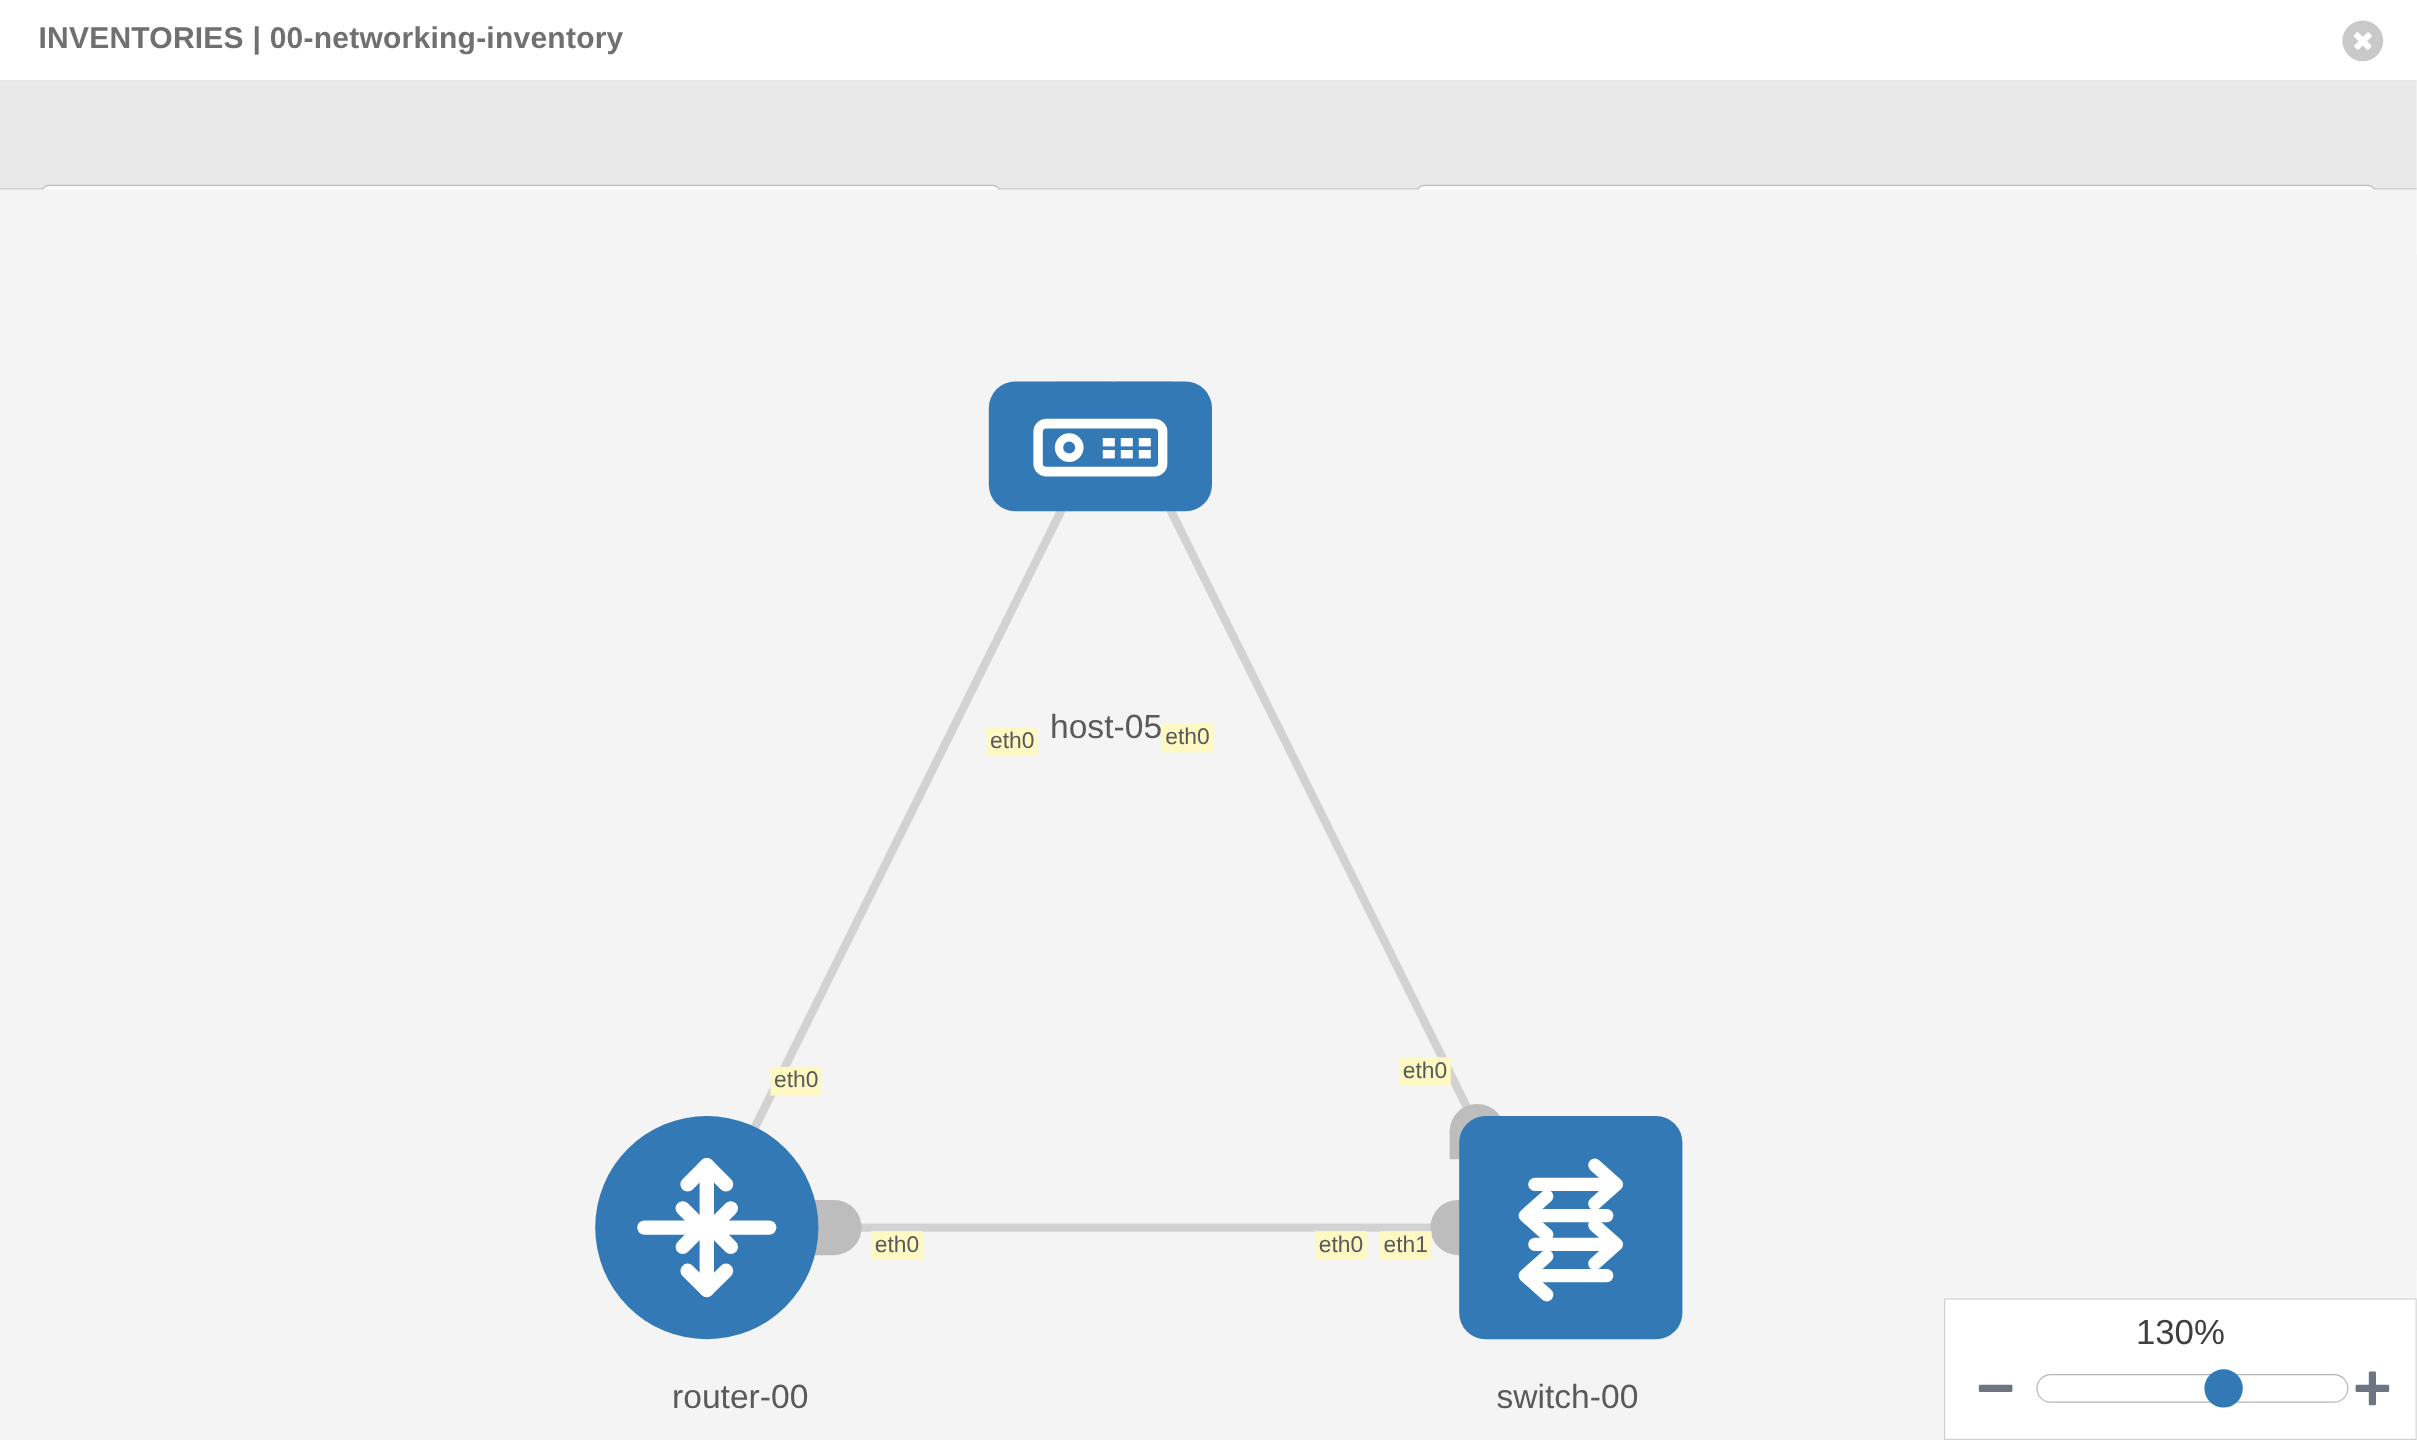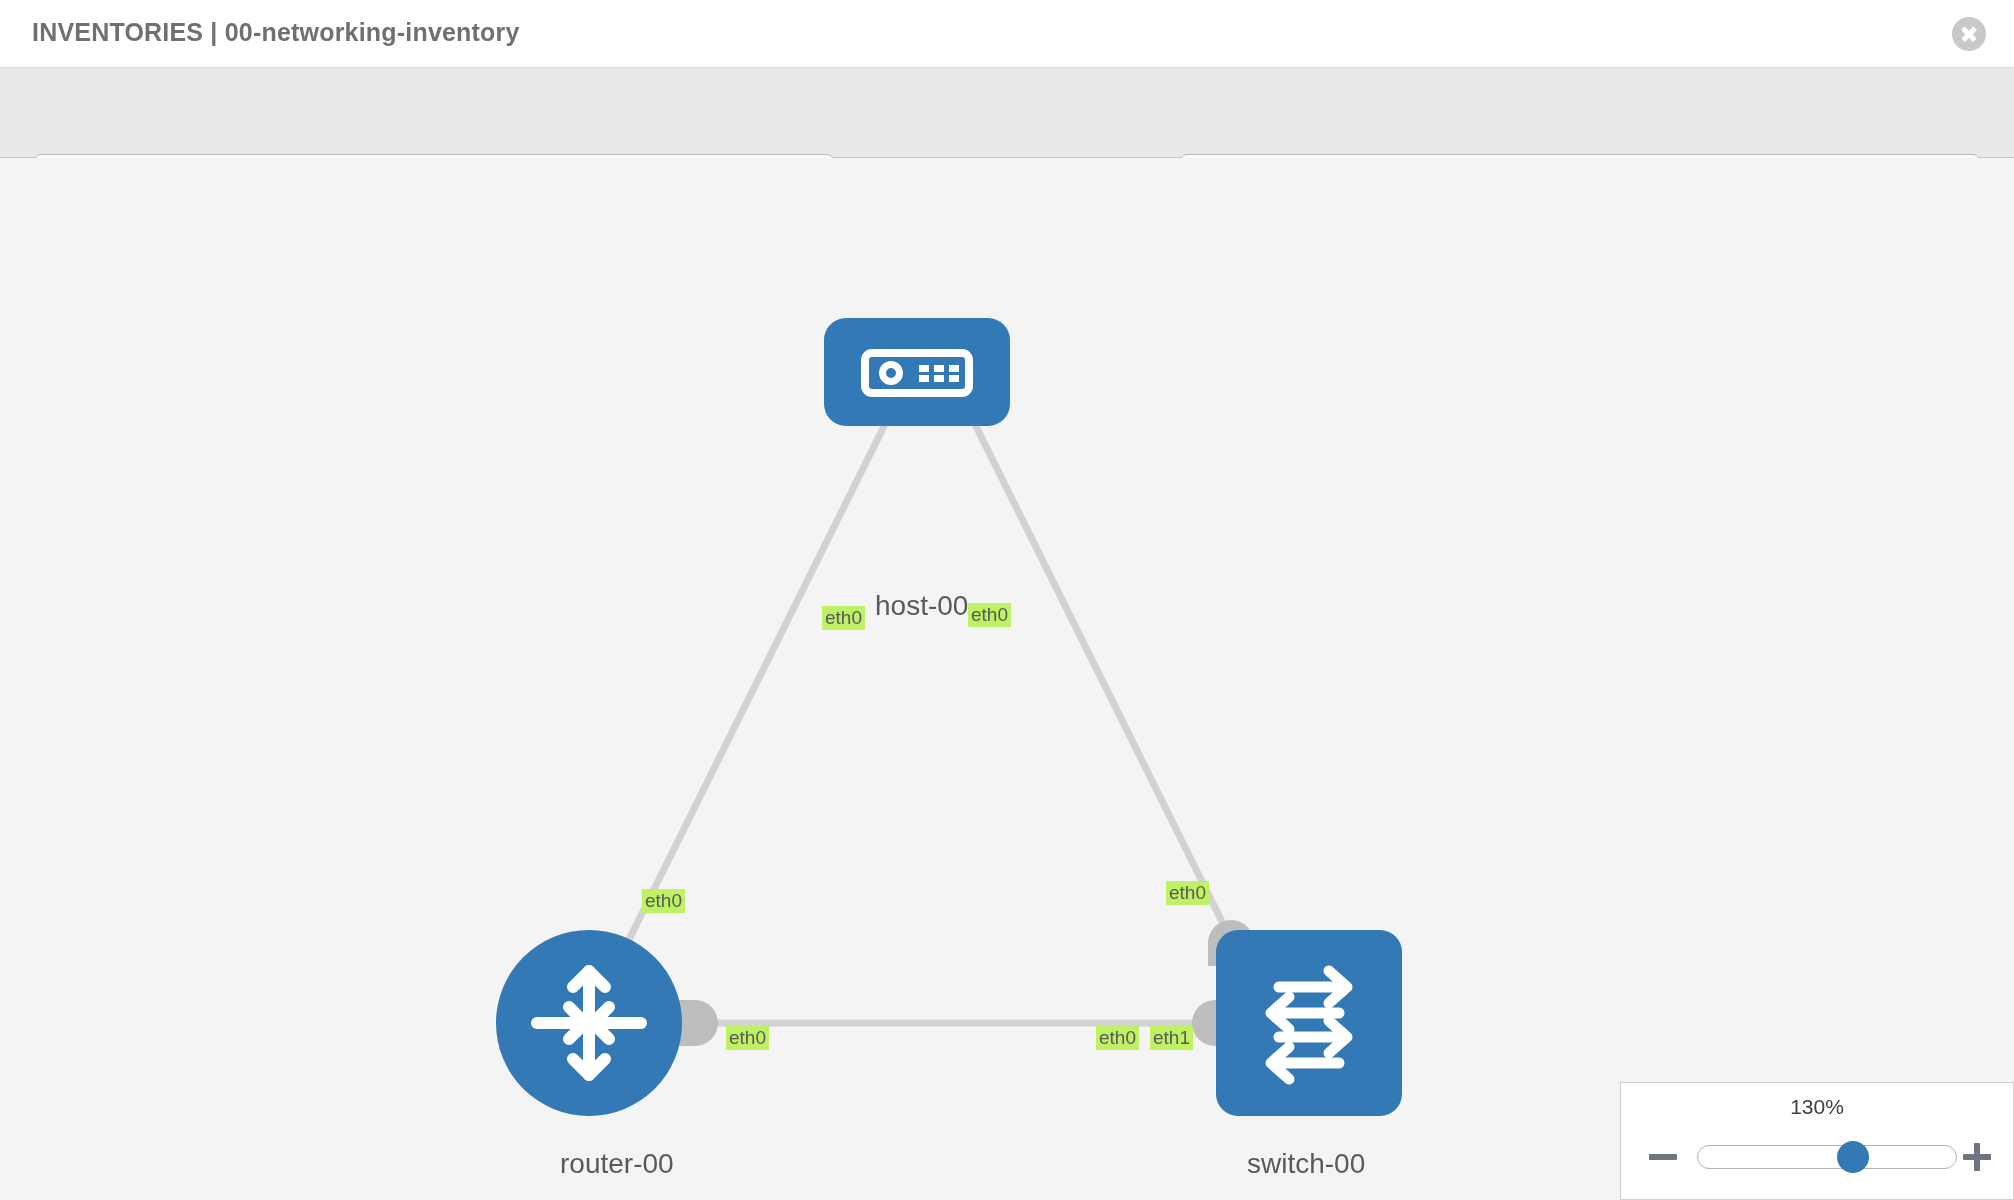--- a/index.html
+++ b/index.html
@@ -176,21 +176,21 @@
     background: #f4f4f4;
     white-space: nowrap;
     padding: 0 3px;
     pointer-events: none;
   }
 
   .edge-label {
     position: absolute;
     font-size: 19px;
     color: #5a5a5a;
-    background: #bef264;
+    background: #fef9c3;
     white-space: nowrap;
     padding: 1px 3px;
     pointer-events: none;
   }
 
   
   .nub {
     position: absolute;
     background: #bdbdbd;
     pointer-events: none;
@@ -206,21 +206,21 @@
     background: #ffffff;
     border: 1px solid #d0d0d0;
     box-sizing: border-box;
   }
   .zoom-value {
     position: absolute;
     top: 12px;
     left: 0;
     width: 100%;
     text-align: center;
-    font-size: 21px;
+    font-size: 29px;
     color: #3f3f3f;
   }
   .zoom-row {
     position: absolute;
     left: 0;
     top: 52px;
     width: 100%;
     height: 44px;
   }
   .zoom-minus, .zoom-plus {
@@ -341,21 +341,21 @@
         <rect x="4" y="12" width="104" height="40" rx="7" ry="7" fill="none" stroke="#ffffff" stroke-width="8"></rect>
         <circle cx="30" cy="32" r="8.5" fill="none" stroke="#ffffff" stroke-width="7"></circle>
         <rect x="58" y="24" width="10" height="7" fill="#ffffff"></rect>
         <rect x="73" y="24" width="10" height="7" fill="#ffffff"></rect>
         <rect x="88" y="24" width="10" height="7" fill="#ffffff"></rect>
         <rect x="58" y="34" width="10" height="7" fill="#ffffff"></rect>
         <rect x="73" y="34" width="10" height="7" fill="#ffffff"></rect>
         <rect x="88" y="34" width="10" height="7" fill="#ffffff"></rect>
       </svg>
     </div>
-    <div class="node-label" style="left:872px; top:432px;">host-00</div>
+    <div class="node-label" style="left:872px; top:432px;">host-05</div>
 
     <div class="node router" style="left:496px; top:772px;">
       <svg width="132" height="132" viewBox="0 0 132 132">
         <g stroke="#ffffff" stroke-width="12" stroke-linecap="round" fill="none">
 
           <line x1="66" y1="62" x2="66" y2="14"></line>
           <polyline points="50,30 66,14 82,30" stroke-linejoin="round"></polyline>
 
           <line x1="66" y1="70" x2="66" y2="118"></line>
           <polyline points="50,102 66,118 82,102" stroke-linejoin="round"></polyline>

